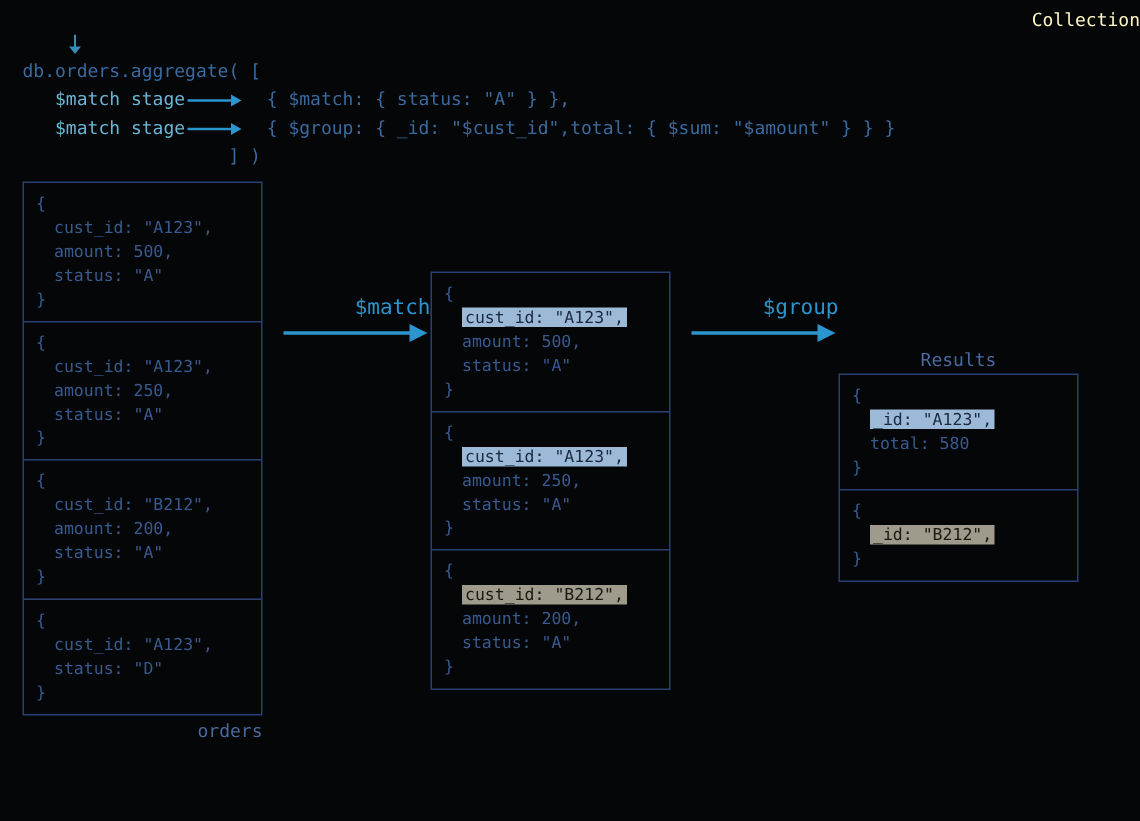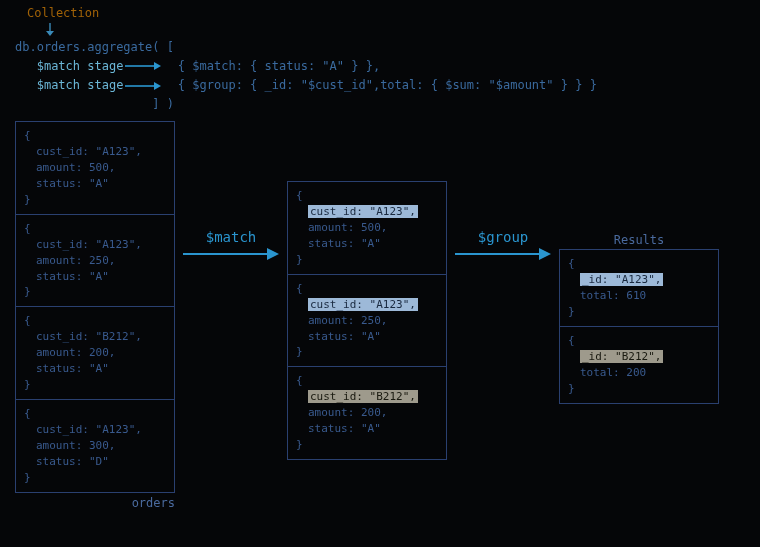--- a/index.html
+++ b/index.html
@@ -16,23 +16,24 @@
     overflow: hidden;
   }
   .code-header {
     position: absolute;
     top: 4px;
     left: 15px;
     right: 0;
     line-height: 1.6;
   }
   .collection-label {
-    color: #a16207;
+    color: #fef9c3;
     font-size: 12px;
     margin-left: 12px;
+    text-align: right;
   }
   .down-arrow {
     color: #3a8ab8;
     margin-left: 30px;
     font-size: 11px;
     line-height: 0.6;
   }
   .code-line {
     white-space: pre;
     color: #3a6a9e;
@@ -59,23 +60,23 @@
     display: flex;
     flex-direction: column;
   }
   .col-orders { width: 160px; }
   .col-match  { width: 160px; margin-top: 60px; }
   .col-results{ width: 160px; margin-top: 111px; }
   .arrow-col {
     width: 112px;
     display: flex;
     flex-direction: column;
-    align-items: center;
+    align-items: flex-end;
     justify-content: center;
-    margin-top: 107px;
+    margin-top: 75px;
   }
   .arrow-col .op {
     color: #2a95cf;
     font-size: 14px;
     margin-bottom: 2px;
   }
   .doc-box {
     border: 1px solid #2a4070;
     padding: 6px 8px 6px 8px;
     color: #395a8e;
@@ -156,21 +157,20 @@
         <div class="doc-box">
           <div class="brace">{</div>
           <div class="kv">cust_id: "B212",</div>
           <div class="kv">amount: 200,</div>
           <div class="kv">status: "A"</div>
           <div class="brace">}</div>
         </div>
         <div class="doc-box">
           <div class="brace">{</div>
           <div class="kv">cust_id: "A123",</div>
-          <div class="kv">amount: 300,</div>
           <div class="kv">status: "D"</div>
           <div class="brace">}</div>
         </div>
       </div>
     <div class="col-title">orders</div>
   </div>
 
   <div class="arrow-col">
     <div class="op">$match</div>
     <svg width="100" height="14">
@@ -212,25 +212,24 @@
       <polygon points="86,1 86,13 98,7" fill="#2a95cf"></polygon>
     </svg>
   </div>
 
   <div class="col col-results">
     <div class="col-title-top">Results</div>
     <div id="results-docs">
         <div class="doc-box">
           <div class="brace">{</div>
           <div class="kv"><span class="hl-a">_id: "A123",</span></div>
-          <div class="kv">total: 610</div>
+          <div class="kv">total: 580</div>
           <div class="brace">}</div>
         </div>
         <div class="doc-box">
           <div class="brace">{</div>
           <div class="kv"><span class="hl-b">_id: "B212",</span></div>
-          <div class="kv">total: 200</div>
           <div class="brace">}</div>
         </div>
       </div>
   </div>
 
 </div>
 
 </body></html>

